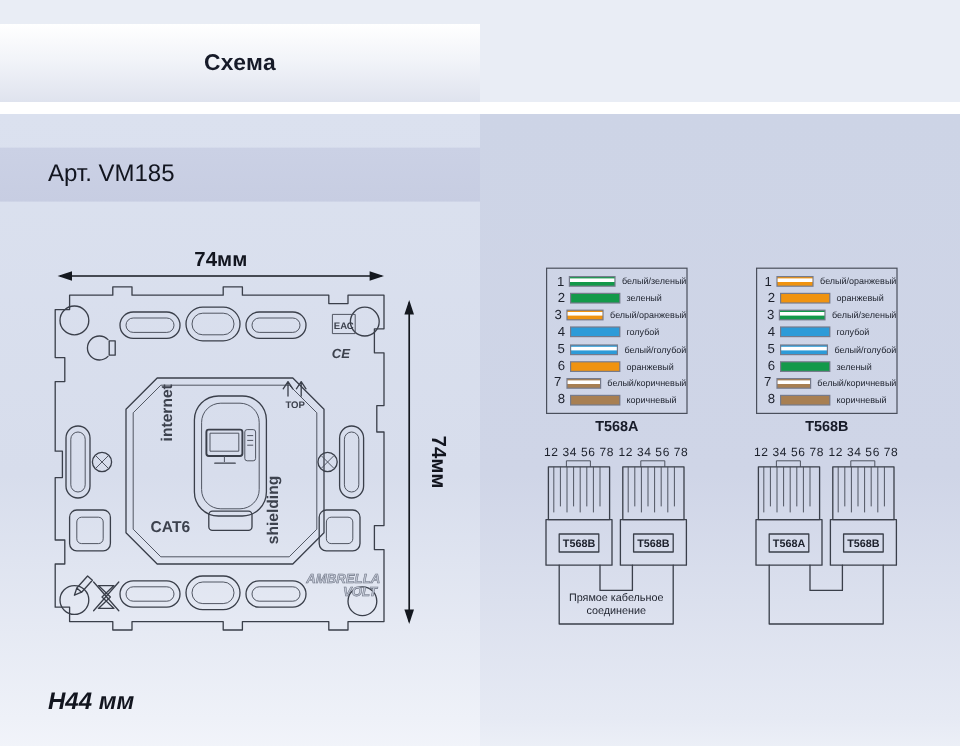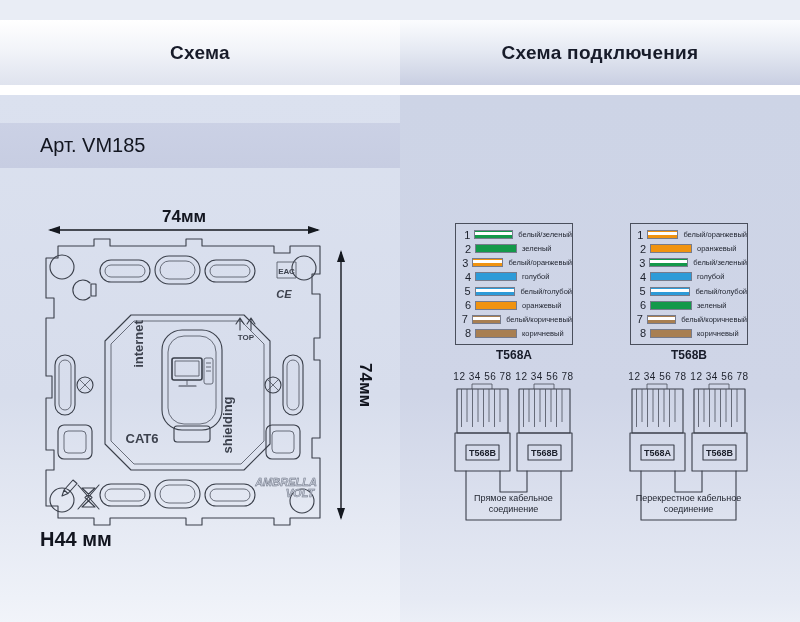--- a/index.html
+++ b/index.html
@@ -16,21 +16,21 @@
 
   
   .panel { position:absolute; top:75px; height:547px; width:400px; }
   .panel-left  { left:0;   background:linear-gradient(180deg,#dbe1ef 0%,#d7ddec 55%,#eef1f8 92%,#f4f6fb 100%); }
   .panel-right { left:400px; background:linear-gradient(180deg,#cdd4e6 0%,#cfd5e7 55%,#e6eaf4 92%,#f0f3f9 100%); }
 
   .art-band { position:absolute; left:0; top:103px; width:400px; height:45px;
               background:linear-gradient(180deg,#cbd1e5 0%,#c7cde2 100%); display:flex; align-items:center; }
   .art-text { margin-left:40px; font-size:20px; font-weight:normal; color:#12151f; }
 
-  .h44 { position:absolute; left:40px; top:508px; font-size:20px; font-weight:bold; color:#12151f; }
+  .h44 { position:absolute; left:40px; top:554px; font-size:20px; font-weight:bold; color:#12151f;font-style:italic; }
 
   
   .plate-svg { position:absolute; left:38px; top:178px; }
   .ln { fill:none; stroke:#3a3f4a; stroke-width:1.1; stroke-linejoin:round; stroke-linecap:round; }
   .ln-thin { fill:none; stroke:#4a4f5c; stroke-width:0.8; stroke-linejoin:round; }
   .dim-ln { stroke:#14181f; stroke-width:1.4; }
   .dim-tri { fill:#14181f; }
   .dim-txt { fill:#12151f; font-size:17px; font-weight:bold; }
   .dwg-txt { fill:#3d424e; font-weight:bold; }
   .brand-txt { fill:#c3c9d6; stroke:#6a7080; stroke-width:.45; font-weight:bold; font-style:italic; }
@@ -54,23 +54,20 @@
   .cable-caption { position:absolute; left:10px; right:10px; top:128px; text-align:center;
                    font-size:9px; line-height:1.2; color:#1d212c; }
 </style>
 </head>
 <body>
 
 <div class="page">
 
   <div class="hdr hdr-left">
     <span class="hdr-title">Схема</span>
-  </div>
-  <div class="hdr hdr-right">
-    <span class="hdr-title">Схема подключения</span>
   </div>
   <div class="white-strip"></div>
 
   <div class="panel panel-left"></div>
 
   <div class="art-band">
     <span class="art-text">Арт. VM185</span>
   </div>
 
   <svg class="plate-svg" width="345" height="330" viewBox="0 0 345 330">
@@ -352,16 +349,15 @@
           <line class="ln-thin" x1="111" y1="24" x2="111" y2="57"></line>
         <line class="ln-thin" x1="116.5" y1="24" x2="116.5" y2="62"></line>
           <line class="ln-thin" x1="122" y1="24" x2="122" y2="57"></line>
         <rect class="ln" x="77" y="68" width="55" height="38"></rect>
         <rect class="ln" x="88" y="80" width="33" height="15"></rect>
         <text class="conn-label" x="104.5" y="91">T568B</text>
       </g>
       <polyline class="ln" points="60,106 60,127 87,127 87,106"></polyline>
       <polyline class="ln" points="26,106 26,155 121,155 121,106"></polyline>
     </svg>
-    <div class="cable-caption">Перекрестное кабельное соединение</div>
   </div>
 
 </div>
 
 </body></html>

